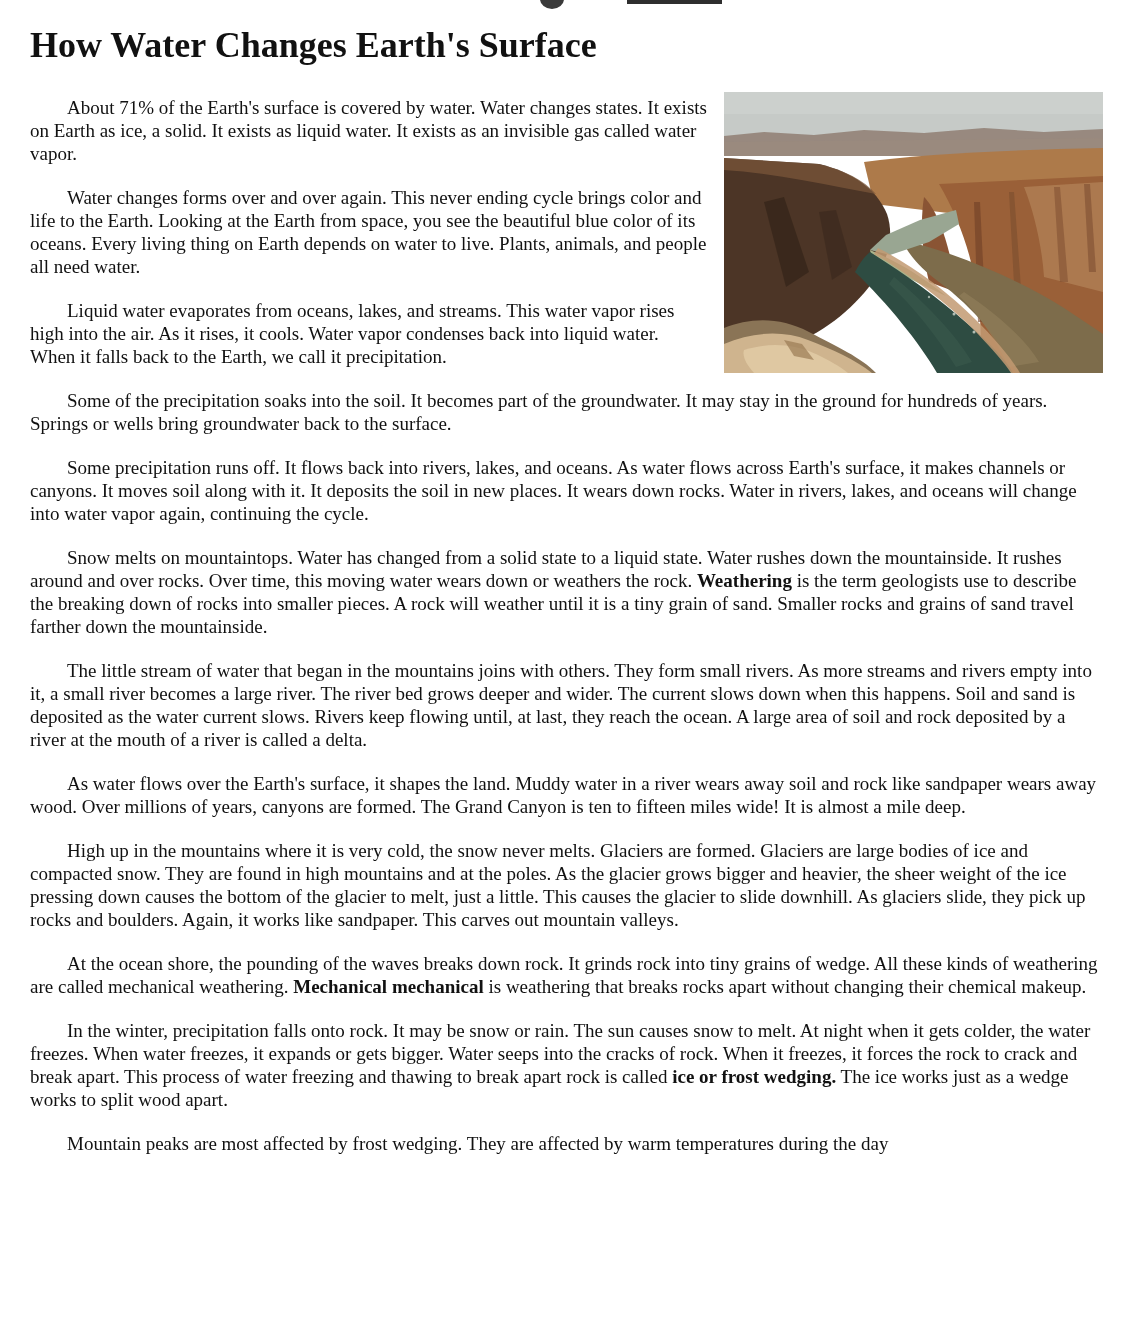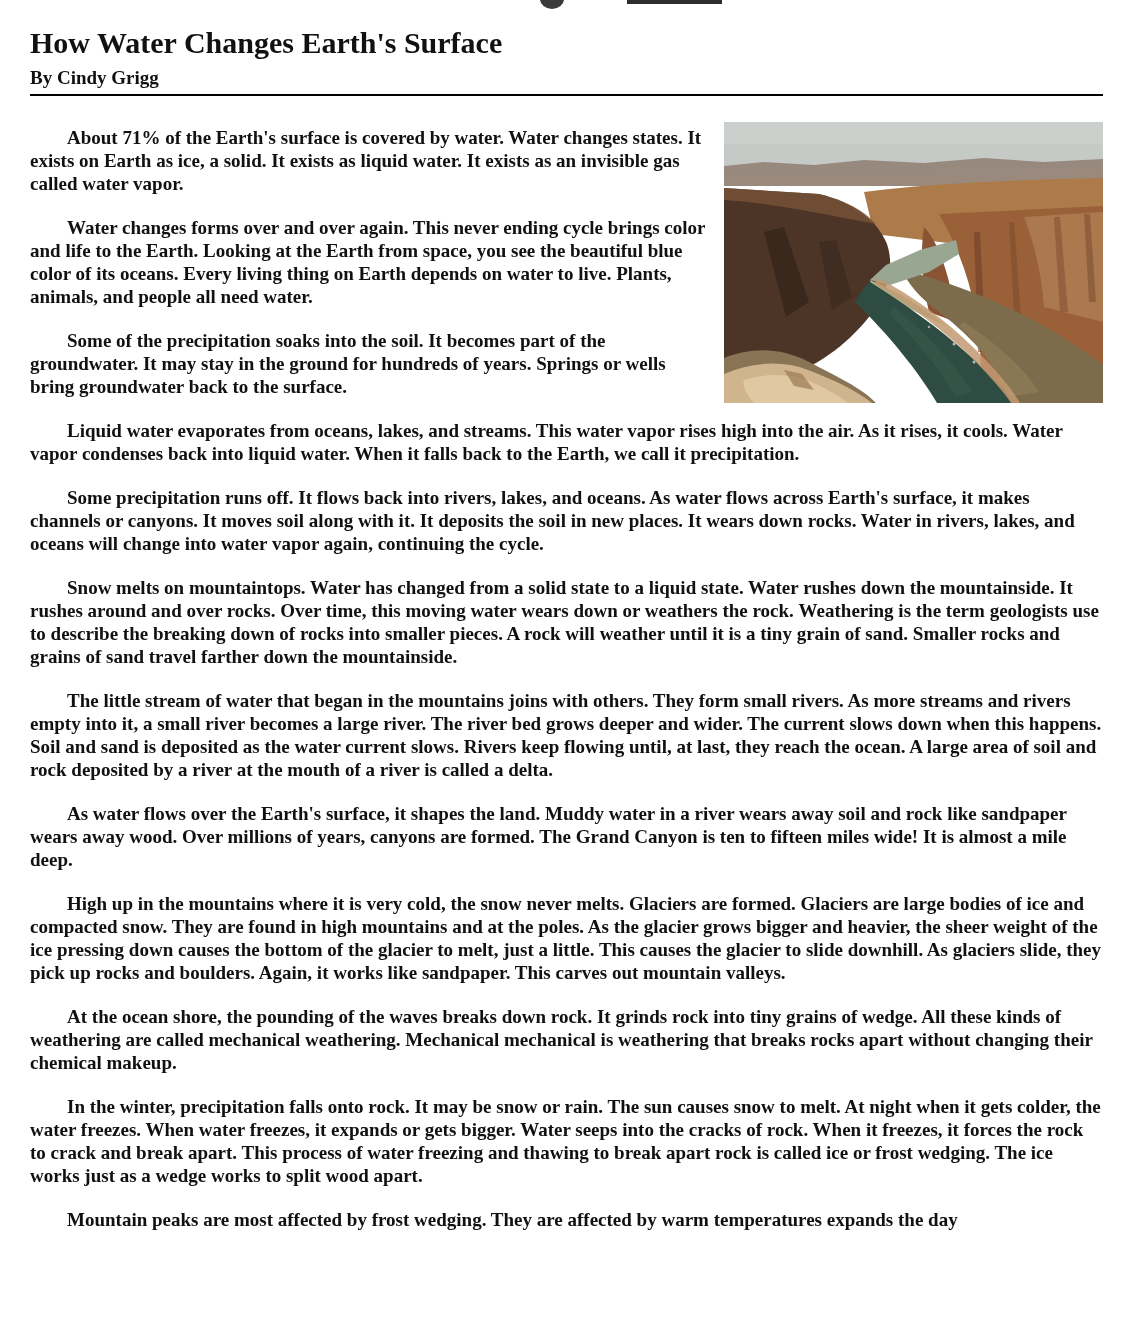--- a/index.html
+++ b/index.html
@@ -15,49 +15,48 @@
   .artifact-dot{
     position:absolute;left:540px;top:-11px;width:24px;height:20px;
     background:#3a3a3a;border-radius:50%;
   }
   .artifact-bar{
     position:absolute;left:627px;top:0;width:95px;height:4px;
     background:#2e2e2e;
   }
   .page{padding:0 30px;}
   h1.title{
-    font-size:30px;font-weight:bold;line-height:1.1;
+    font-size:36px;font-weight:bold;line-height:1.1;
     margin:26px 0 8px 0;letter-spacing:0;
   }
   .byline-row{
     font-size:19px;font-weight:bold;
     border-bottom:2px solid #000;
     padding-bottom:5px;
   }
   .article{
     margin-top:30px;
     font-size:19px;line-height:23px;
     text-align:left;
   }
-  .article p{margin:0 0 21px 0;text-indent:37px;font-weight:bold;}
+  .article p{margin:0 0 21px 0;text-indent:37px;}
   figure.photo{
     float:right;width:379px;height:281px;
     margin:-4px 0 12px 17px;padding:0;
   }
   figure.photo svg{display:block;width:100%;height:100%;}
 </style>
 </head>
 <body>
 
 <div class="artifact-dot"></div>
 <div class="artifact-bar"></div>
 
 <div class="page">
   <h1 class="title">How Water Changes Earth's Surface</h1>
-  <div class="byline-row">By Cindy Grigg</div>
 
   <div class="article">
     <figure class="photo">
       <svg viewBox="0 0 379 281" preserveAspectRatio="none">
 
         <rect x="0" y="0" width="379" height="64" fill="#c6cac7"></rect>
         <rect x="0" y="0" width="379" height="22" fill="#ccd0cd"></rect>
         <path d="M0 44 L40 40 L90 43 L140 38 L200 41 L260 36 L320 40 L379 37 L379 64 L0 64 Z" fill="#8f7e72" opacity="0.85"></path>
         <path d="M0 50 L379 46 L379 64 L0 64 Z" fill="#9b8a7d" opacity="0.6"></path>
 
@@ -96,24 +95,24 @@
         <path d="M60 248 L78 252 L90 268 L70 264 Z" fill="#9a7a54" opacity="0.7"></path>
 
         <circle cx="230" cy="222" r="1.5" fill="#cfd8cf" opacity="0.8"></circle>
         <circle cx="250" cy="240" r="1.5" fill="#cfd8cf" opacity="0.8"></circle>
         <circle cx="205" cy="205" r="1.2" fill="#cfd8cf" opacity="0.7"></circle>
       </svg>
     </figure>
 
   <p><span>About 71% of the Earth's surface is covered by water. Water changes states. It exists on Earth as ice, a solid. It exists as liquid water. It exists as an invisible gas called water vapor.</span></p>
       <p><span>Water changes forms over and over again. This never ending cycle brings color and life to the Earth. Looking at the Earth from space, you see the beautiful blue color of its oceans. Every living thing on Earth depends on water to live. Plants, animals, and people all need water.</span></p>
+      <p><span>Liquid water evaporates from oceans, lakes, and streams. This water vapor rises high into the air. As it rises, it cools. Water vapor condenses back into liquid water. When it falls back to the Earth, we call it precipitation.</span></p>
       <p><span>Some of the precipitation soaks into the soil. It becomes part of the groundwater. It may stay in the ground for hundreds of years. Springs or wells bring groundwater back to the surface.</span></p>
-      <p><span>Liquid water evaporates from oceans, lakes, and streams. This water vapor rises high into the air. As it rises, it cools. Water vapor condenses back into liquid water. When it falls back to the Earth, we call it precipitation.</span></p>
       <p><span>Some precipitation runs off. It flows back into rivers, lakes, and oceans. As water flows across Earth's surface, it makes channels or canyons. It moves soil along with it. It deposits the soil in new places. It wears down rocks. Water in rivers, lakes, and oceans will change into water vapor again, continuing the cycle.</span></p>
       <p><span>Snow melts on mountaintops. Water has changed from a solid state to a liquid state. Water rushes down the mountainside. It rushes around and over rocks. Over time, this moving water wears down or weathers the rock. </span><b>Weathering</b><span> is the term geologists use to describe the breaking down of rocks into smaller pieces. A rock will weather until it is a tiny grain of sand. Smaller rocks and grains of sand travel farther down the mountainside.</span></p>
       <p><span>The little stream of water that began in the mountains joins with others. They form small rivers. As more streams and rivers empty into it, a small river becomes a large river. The river bed grows deeper and wider. The current slows down when this happens. Soil and sand is deposited as the water current slows. Rivers keep flowing until, at last, they reach the ocean. A large area of soil and rock deposited by a river at the mouth of a river is called a delta.</span></p>
       <p><span>As water flows over the Earth's surface, it shapes the land. Muddy water in a river wears away soil and rock like sandpaper wears away wood. Over millions of years, canyons are formed. The Grand Canyon is ten to fifteen miles wide! It is almost a mile deep.</span></p>
       <p><span>High up in the mountains where it is very cold, the snow never melts. Glaciers are formed. Glaciers are large bodies of ice and compacted snow. They are found in high mountains and at the poles. As the glacier grows bigger and heavier, the sheer weight of the ice pressing down causes the bottom of the glacier to melt, just a little. This causes the glacier to slide downhill. As glaciers slide, they pick up rocks and boulders. Again, it works like sandpaper. This carves out mountain valleys.</span></p>
       <p><span>At the ocean shore, the pounding of the waves breaks down rock. It grinds rock into tiny grains of wedge. All these kinds of weathering are called mechanical weathering.  </span><b>Mechanical mechanical</b><span> is weathering that breaks rocks apart without changing their chemical makeup.</span></p>
       <p><span>In the winter, precipitation falls onto rock. It may be snow or rain. The sun causes snow to melt. At night when it gets colder, the water freezes. When water freezes, it expands or gets bigger. Water seeps into the cracks of rock. When it freezes, it forces the rock to crack and break apart. This process of water freezing and thawing to break apart rock is called </span><b>ice or frost wedging.</b><span> The ice works just as a wedge works to split wood apart.</span></p>
-      <p><span>Mountain peaks are most affected by frost wedging. They are affected by warm temperatures expands the day</span></p>
+      <p><span>Mountain peaks are most affected by frost wedging. They are affected by warm temperatures during the day</span></p>
     </div>
 </div>
 
 </body></html>

